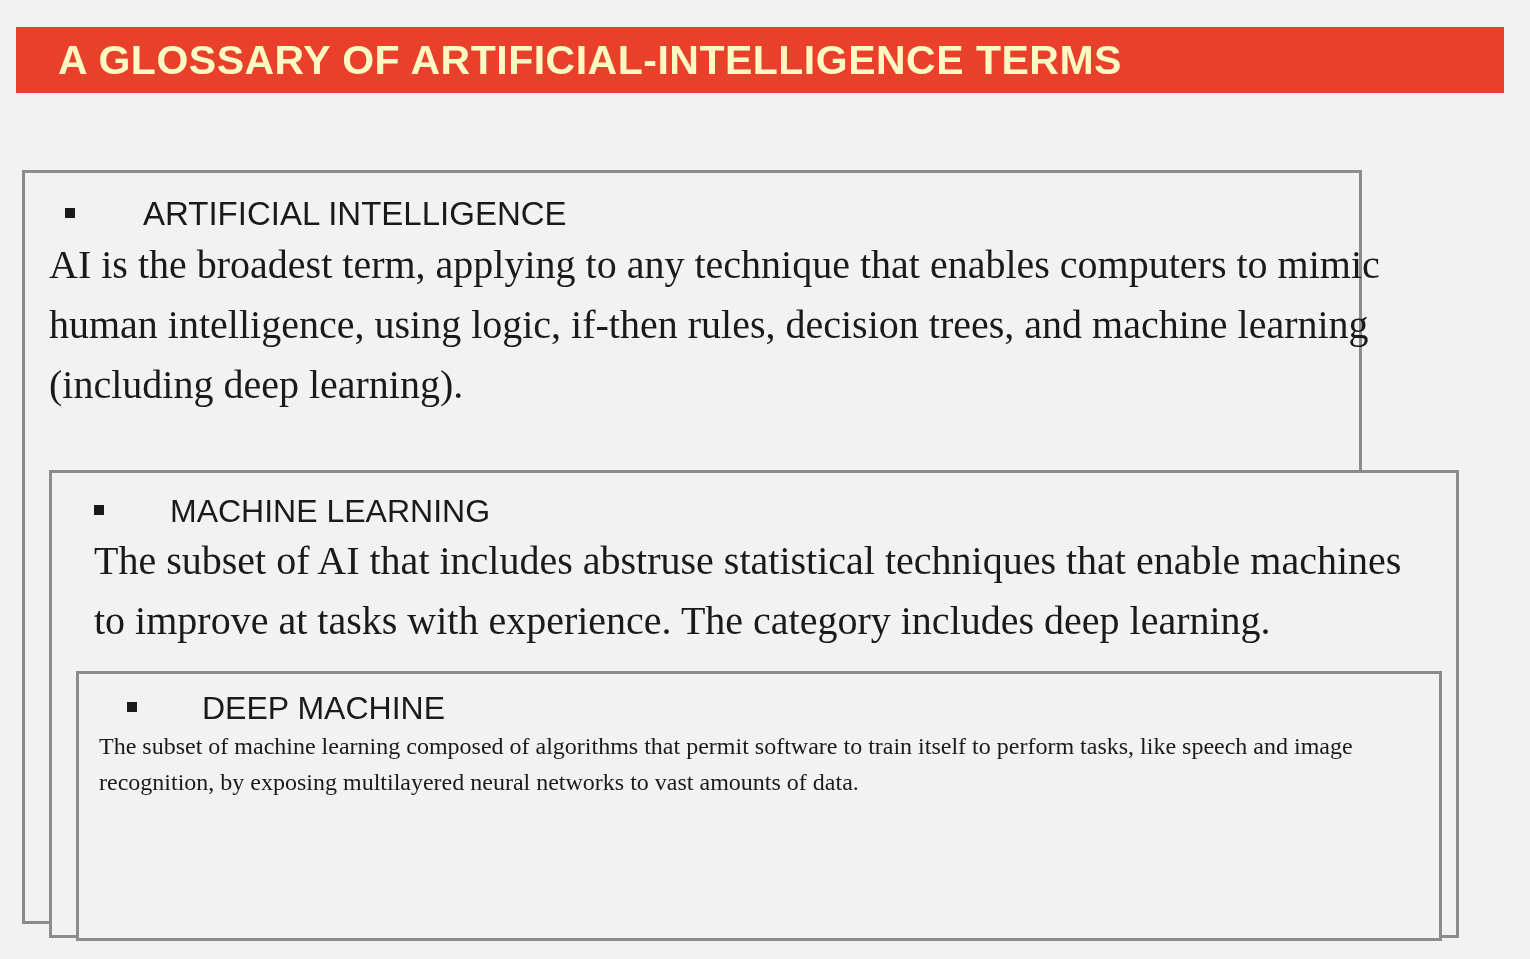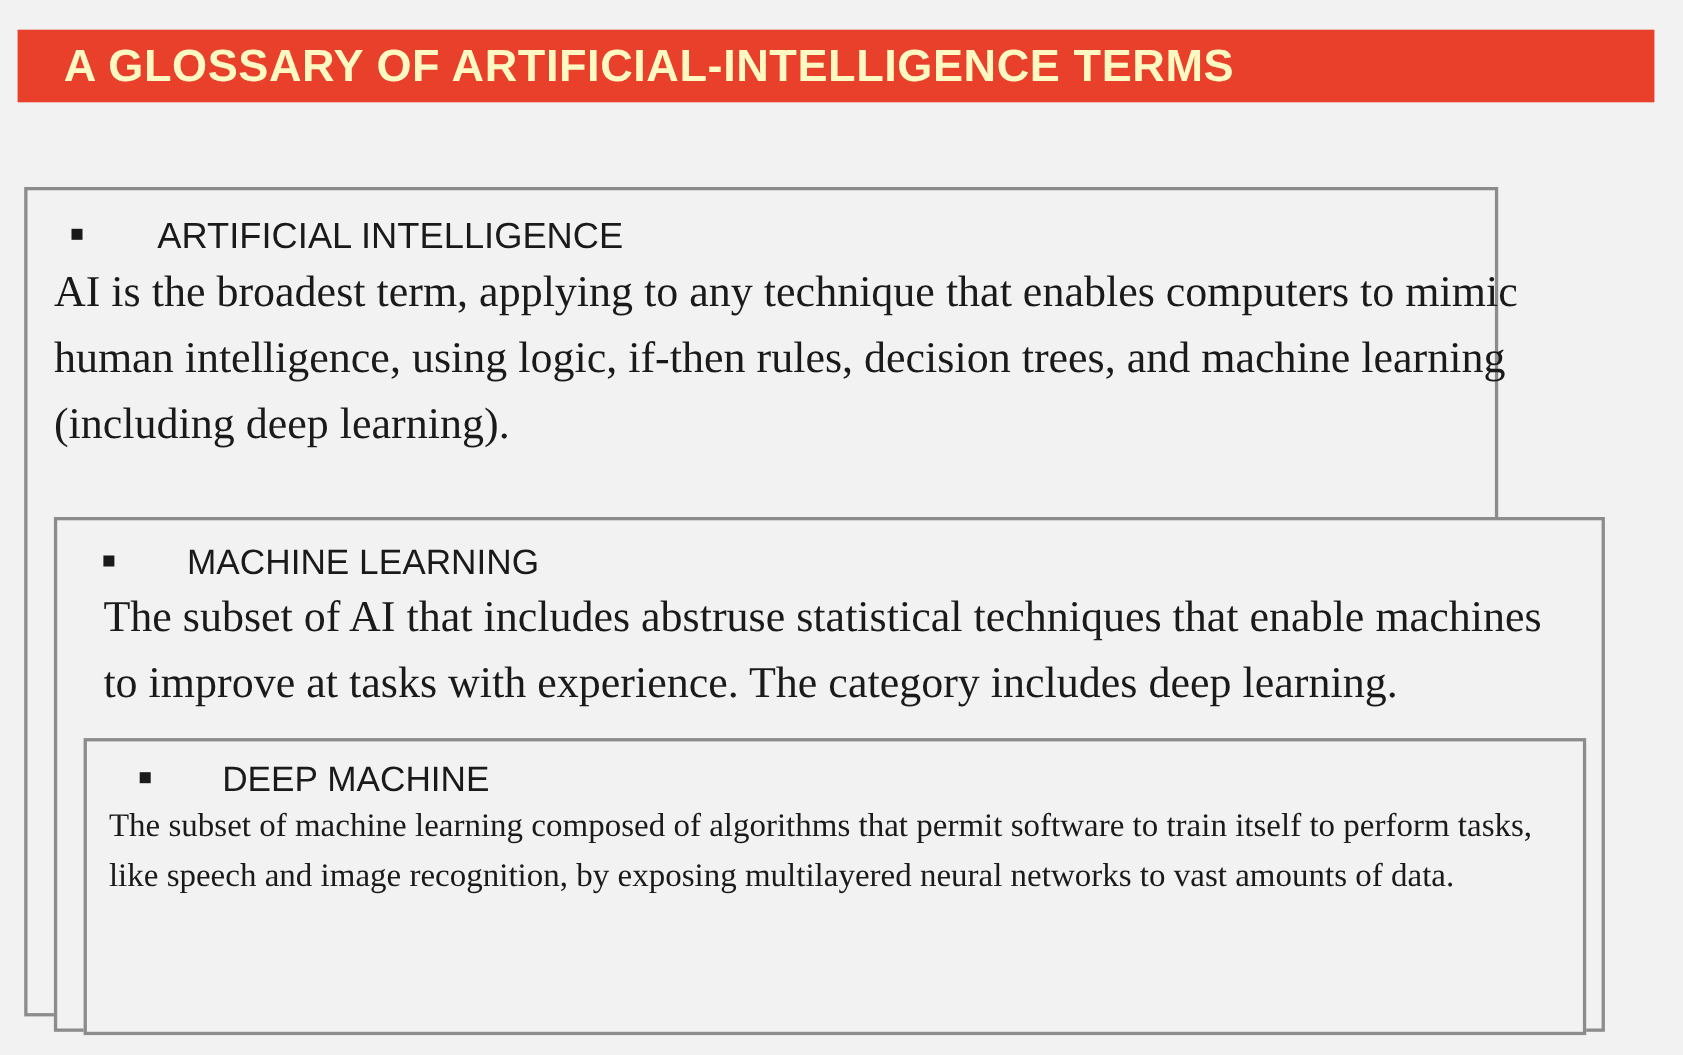--- a/index.html
+++ b/index.html
@@ -135,21 +135,21 @@
     width: 75px;
     display: inline-flex;
     align-items: center;
     padding-top: 12px;
   }
   .dl-text {
     position: absolute;
     left: 20px;
     top: 54px;
     width: 1330px;
-    font-size: 30px;
+    font-size: 24px;
   }
 </style>
 </head>
 <body>
 
 <div class="page">
 
   <div class="title-bar">
     <div class="title-text">A GLOSSARY OF ARTIFICIAL-INTELLIGENCE TERMS</div>
   </div>

